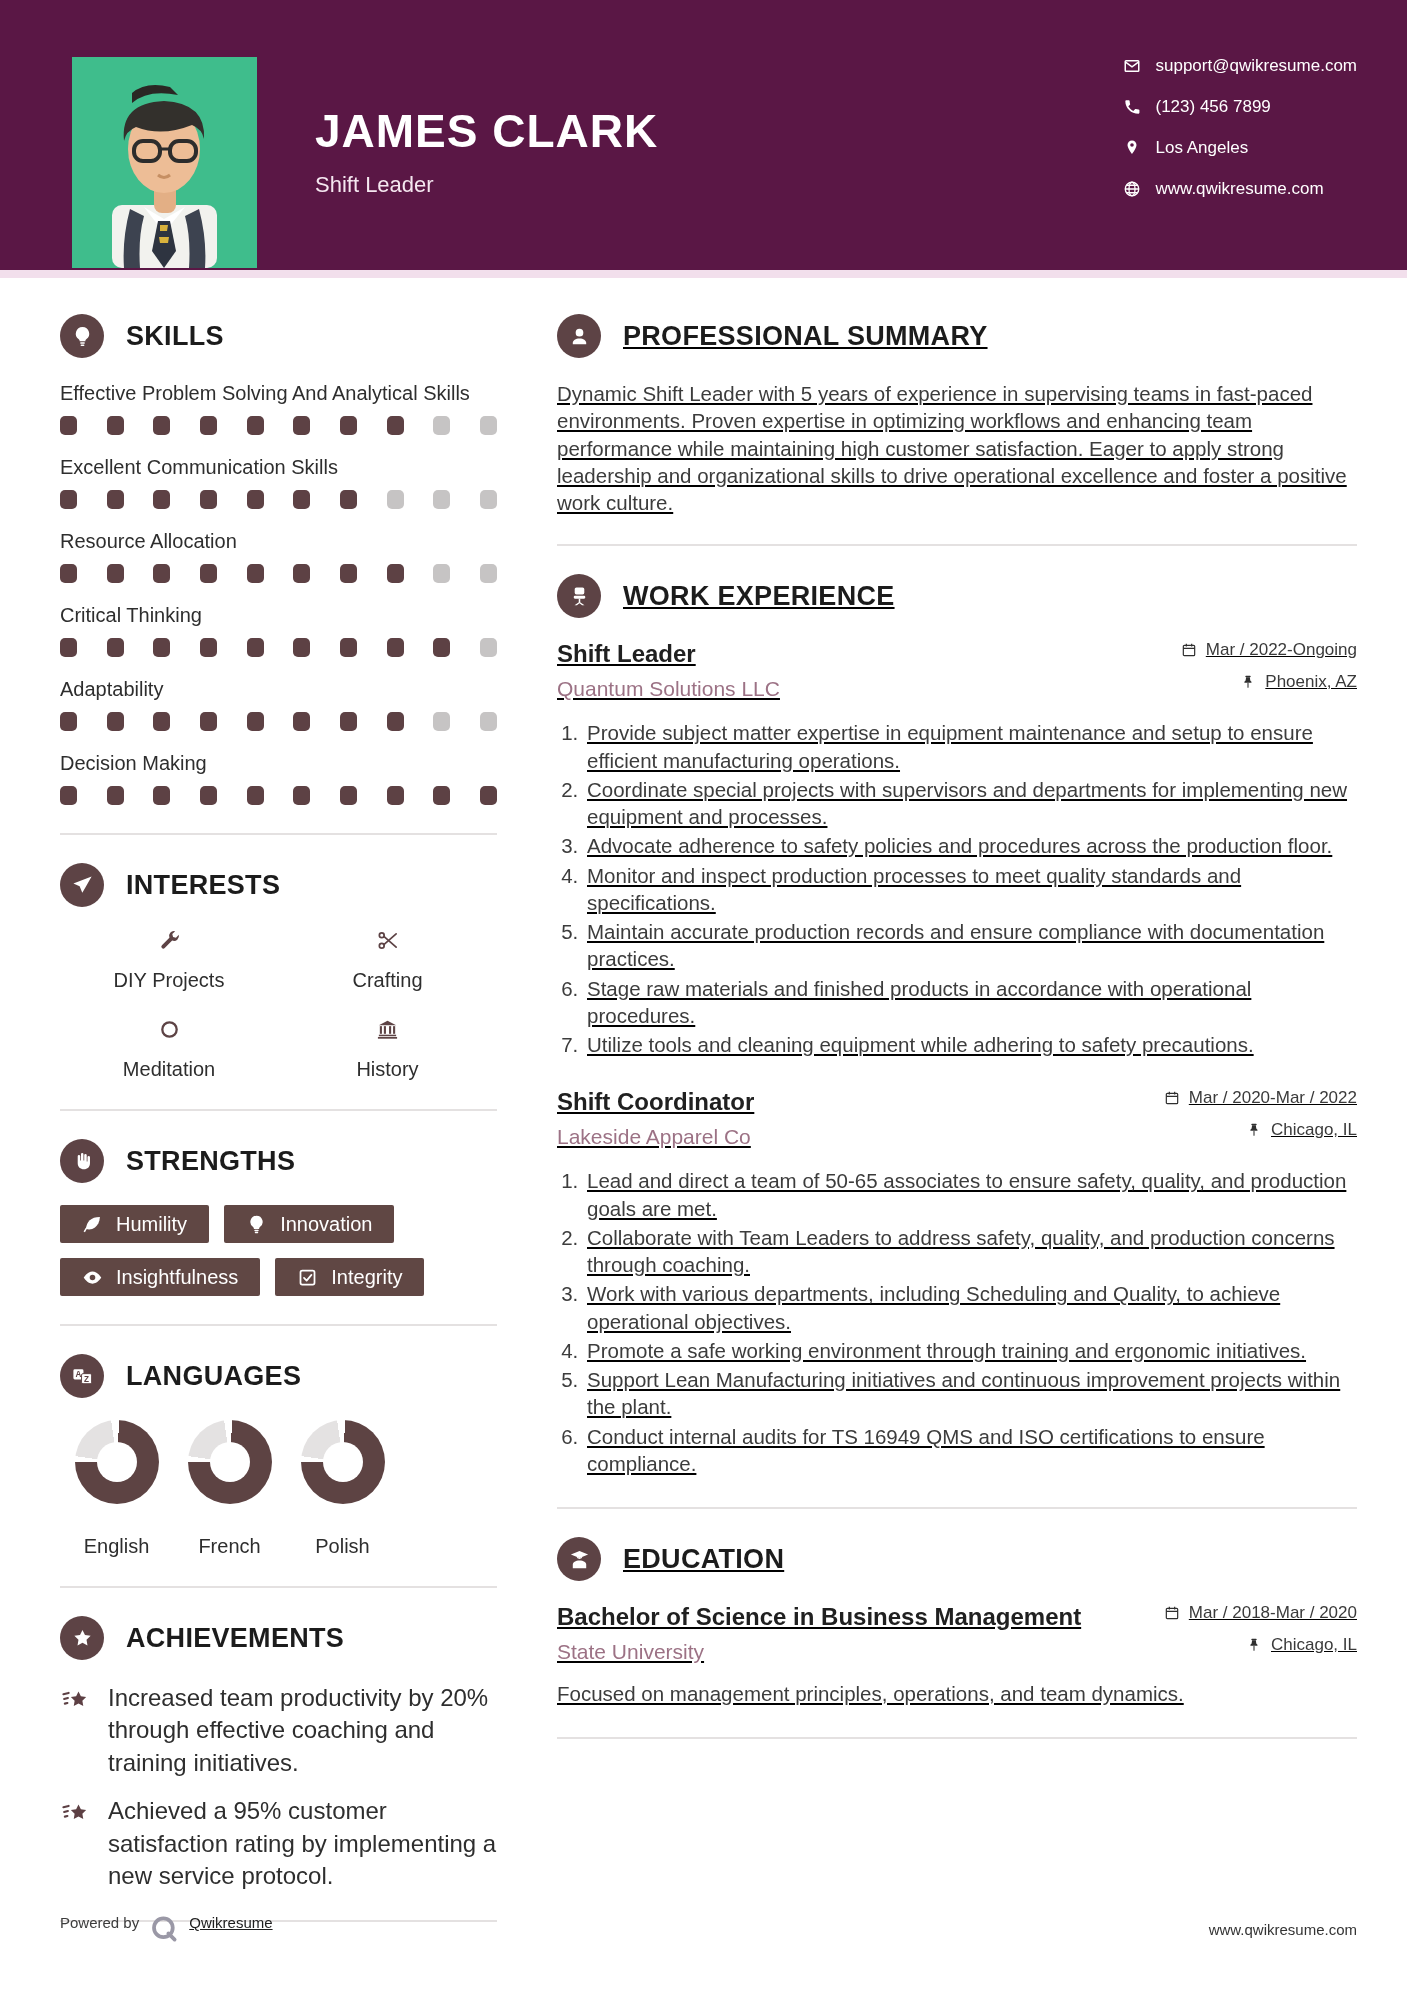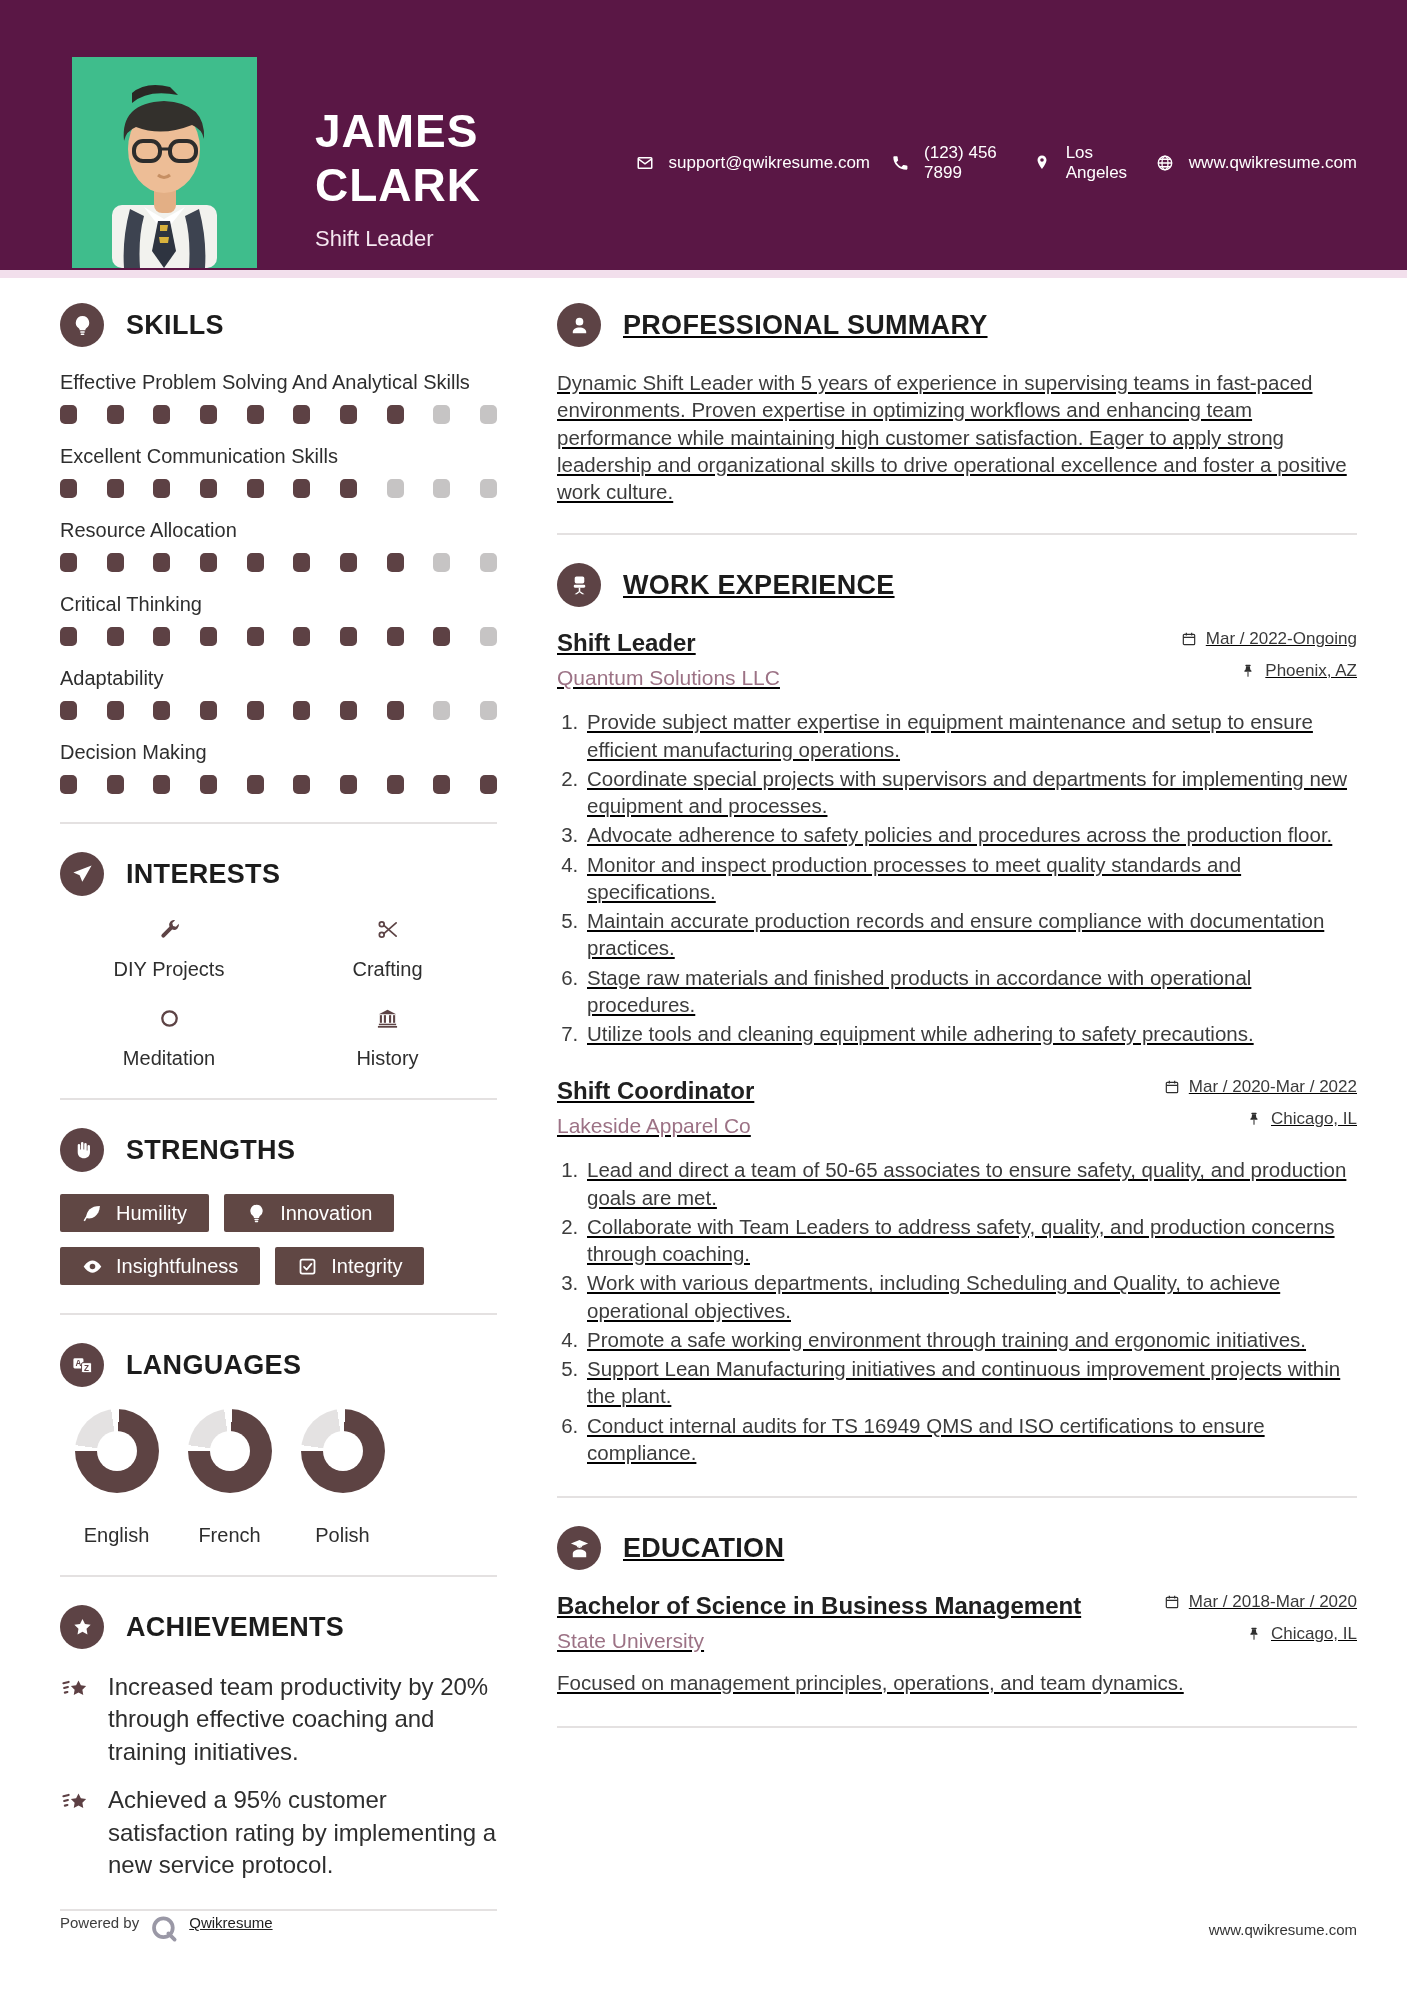--- a/index.html
+++ b/index.html
@@ -5,27 +5,27 @@
   * { margin:0; padding:0; box-sizing:border-box; }
   body { background:#ffffff; font-family:"Liberation Sans", sans-serif; }
   .page { width:1407px; height:1990px; position:relative; background:#fff; overflow:hidden; }
 
   
   .top { height:278px; background:#5a1745; display:flex; padding:0 50px 0 72px; color:#fff; border-bottom:8px solid #f2dfec; }
   .photo { width:185px; height:211px; margin-top:57px; flex:none; display:block; }
   .idblock { margin-left:58px; margin-top:104px; }
   .name { font-size:46px; font-weight:800; letter-spacing:1px; color:#fff; }
   .role { font-size:22px; margin-top:14px; color:#f5e7f0; font-weight:400; }
-  .contacts { margin-left:auto; margin-top:56px; display:flex; flex-direction:row; gap:21px; font-size:17px; }
+  .contacts { margin-left:auto; margin-top:56px; display:flex; flex-direction:column; gap:21px; font-size:17px; }
   .contact-row { display:flex; align-items:center; gap:15px; }
   .contact-row .icon { width:18px; height:18px; color:#fff; flex:none; }
   .icon svg { width:100%; height:100%; display:block; }
 
   
-  .columns { display:flex; padding:25px 50px 0 60px; }
+  .columns { display:flex; padding:36px 50px 0 60px; }
   .leftcol { width:437px; flex:none; }
   .rightcol { flex:1; margin-left:60px; min-width:0;text-decoration:underline; }
 
   .sec-head { display:flex; align-items:center; gap:22px; margin-bottom:22px; }
   .sec-icon { width:44px; height:44px; border-radius:50%; background:#5d4345; color:#fff;
               display:flex; align-items:center; justify-content:center; flex:none; }
   .sec-icon svg { width:23px; height:23px; }
   .sec-title { font-size:27px; font-weight:800; color:#1c1c1c; letter-spacing:.3px; }
 
   hr.sep { border:none; border-top:2px solid #e4e1e1; margin:28px 0; }

